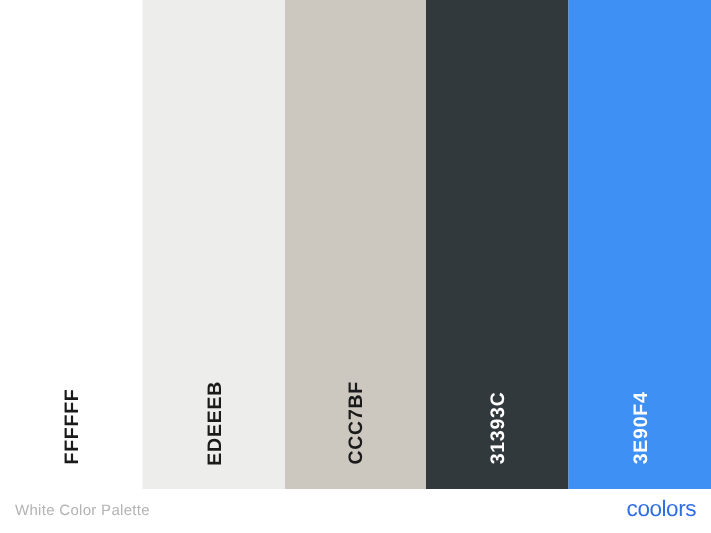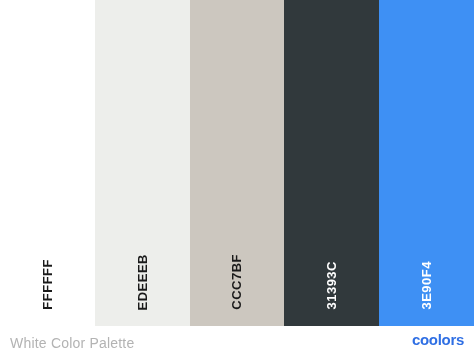--- a/index.html
+++ b/index.html
@@ -65,33 +65,33 @@
     width: 474px;
     height: 29px;
     background: #ffffff;
   }
 
   #palette-caption {
     position: absolute;
     left: 10px;
     top: 9px;
     font-family: "Liberation Sans", sans-serif;
-    font-size: 14px;
+    font-size: 10px;
     color: #b3b3b3;
     letter-spacing: 0.2px;
     white-space: nowrap;
   }
 
   #coolors-logo {
     position: absolute;
     right: 10px;
     top: 5px;
     font-family: "Liberation Sans", sans-serif;
     font-size: 15px;
-    font-weight: bold;
+    font-weight: normal;
     color: #2f6fe4;
     letter-spacing: -0.3px;
     white-space: nowrap;
     margin-left: 24px;
   }
 </style>
 </head>
 <body style="background-color: rgb(255, 255, 255);">
 
 <div id="palette-page">

